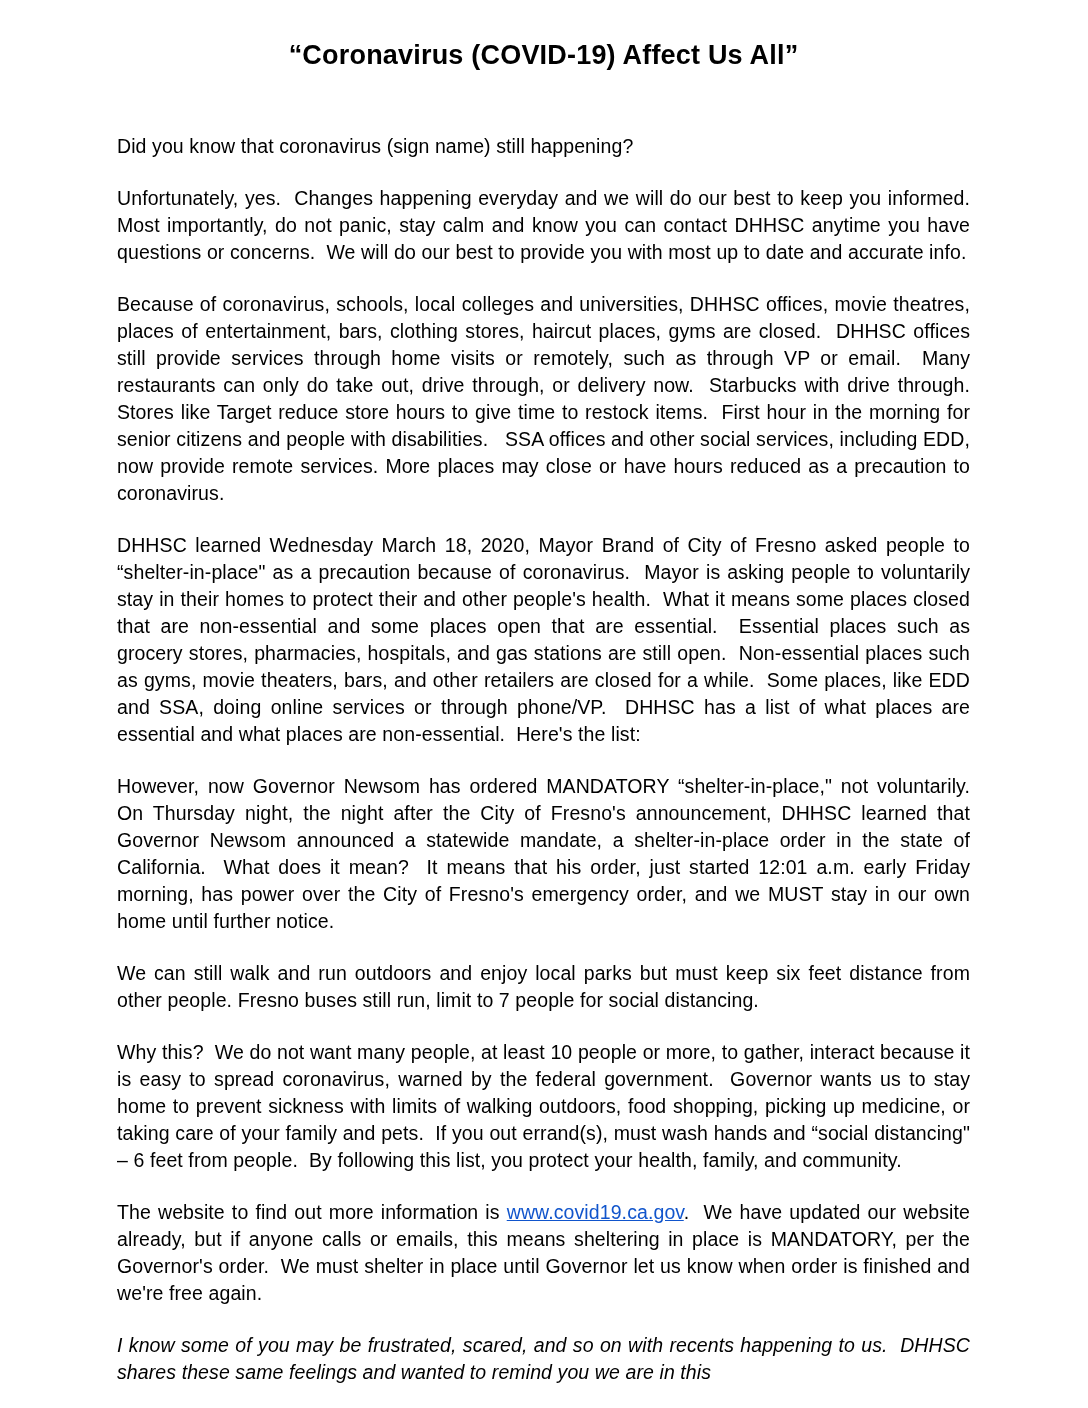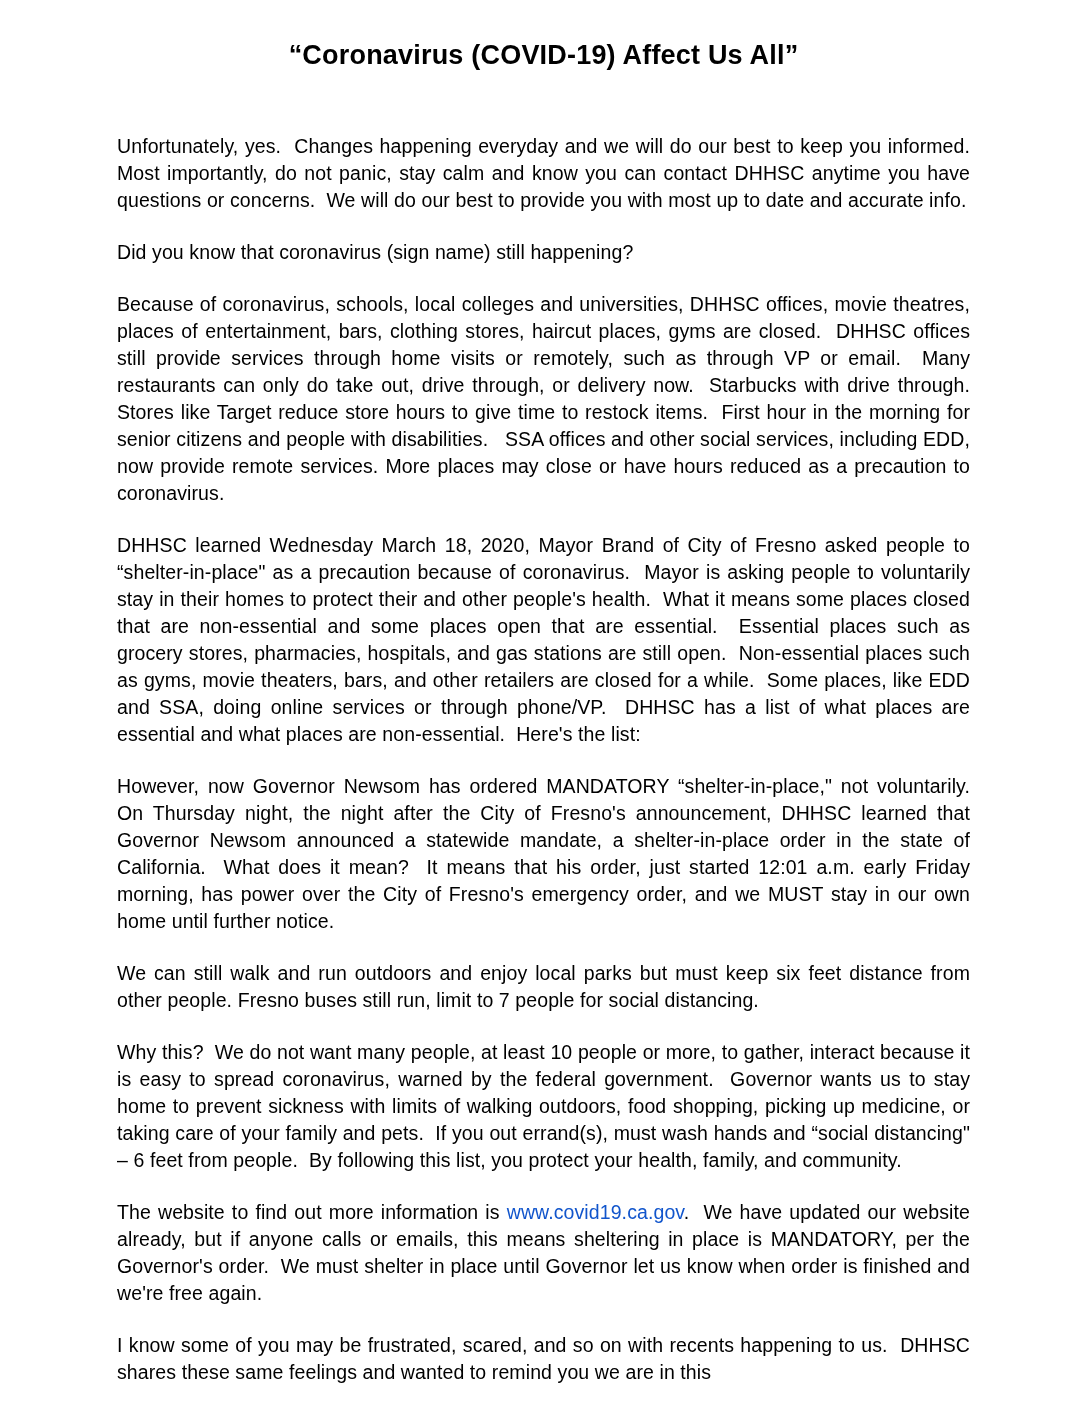--- a/index.html
+++ b/index.html
@@ -28,35 +28,37 @@
     font-size: 19.5px;
     line-height: 27px;
     font-weight: 500;
     text-align: justify;
     white-space: pre-wrap;
     margin: 0 0 25px 0;
     letter-spacing: 0.1px;
   }
   .para.last {
     margin-bottom: 13px;
+    font-style: italic;
   }
   a.weblink {
+    text-decoration: underline;
     cursor: pointer;
   }
 </style>
 </head>
 <body>
 
 <div class="page">
 
   <h1 class="doc-title">“Coronavirus (COVID-19) Affect Us All”</h1>
 
+  <p class="para">Did you know that coronavirus (sign name) still happening?</p>
+
   <p class="para">Unfortunately, yes.  Changes happening everyday and we will do our best to keep you informed.  Most importantly, do not panic, stay calm and know you can contact DHHSC anytime you have questions or concerns.  We will do our best to provide you with most up to date and accurate info.</p>
-
-  <p class="para">Did you know that coronavirus (sign name) still happening?</p>
 
   <p class="para">Because of coronavirus, schools, local colleges and universities, DHHSC offices, movie theatres, places of entertainment, bars, clothing stores, haircut places, gyms are closed.  DHHSC offices still provide services through home visits or remotely, such as through VP or email.  Many restaurants can only do take out, drive through, or delivery now.  Starbucks with drive through.  Stores like Target reduce store hours to give time to restock items.  First hour in the morning for senior citizens and people with disabilities.   SSA offices and other social services, including EDD, now provide remote services. More places may close or have hours reduced as a precaution to coronavirus.</p>
 
   <p class="para">DHHSC learned Wednesday March 18, 2020, Mayor Brand of City of Fresno asked people to “shelter-in-place" as a precaution because of coronavirus.  Mayor is asking people to voluntarily stay in their homes to protect their and other people's health.  What it means some places closed that are non-essential and some places open that are essential.  Essential places such as grocery stores, pharmacies, hospitals, and gas stations are still open.  Non-essential places such as gyms, movie theaters, bars, and other retailers are closed for a while.  Some places, like EDD and SSA, doing online services or through phone/VP.  DHHSC has a list of what places are essential and what places are non-essential.  Here's the list:</p>
 
   <p class="para">However, now Governor Newsom has ordered MANDATORY “shelter-in-place," not voluntarily. On Thursday night, the night after the City of Fresno's announcement, DHHSC learned that Governor Newsom announced a statewide mandate, a shelter-in-place order in the state of California.  What does it mean?  It means that his order, just started 12:01 a.m. early Friday morning, has power over the City of Fresno's emergency order, and we MUST stay in our own home until further notice.</p>
 
   <p class="para">We can still walk and run outdoors and enjoy local parks but must keep six feet distance from other people. Fresno buses still run, limit to 7 people for social distancing.</p>
 
   <p class="para">Why this?  We do not want many people, at least 10 people or more, to gather, interact because it is easy to spread coronavirus, warned by the federal government.  Governor wants us to stay home to prevent sickness with limits of walking outdoors, food shopping, picking up medicine, or taking care of your family and pets.  If you out errand(s), must wash hands and “social distancing" – 6 feet from people.  By following this list, you protect your health, family, and community.</p>

